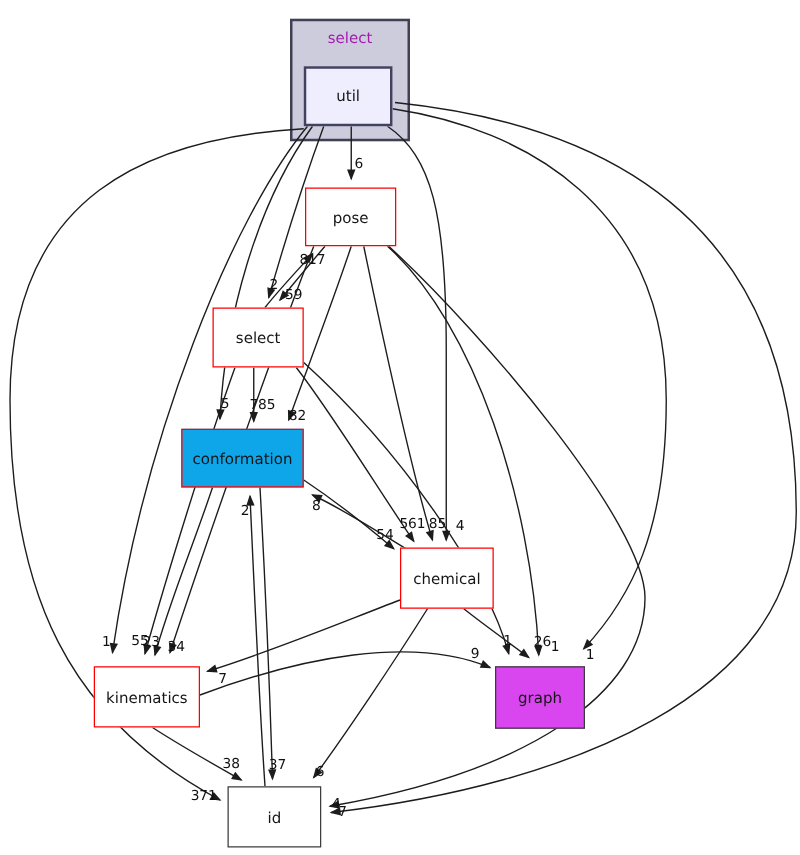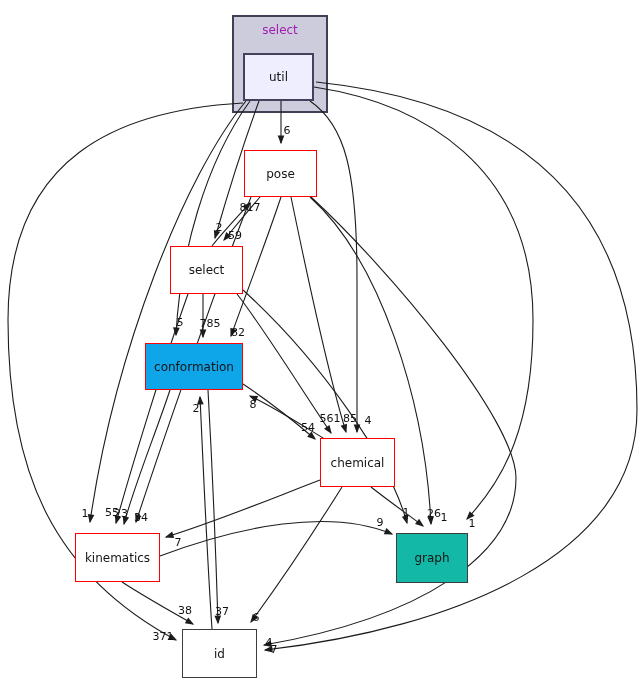--- a/index.html
+++ b/index.html
@@ -105,19 +105,19 @@
     </div>
     <div class="node" style="left: 145px; top: 343px; width: 98px; height: 47px; background: #0ea5e9; border: 1px solid rgb(255, 0, 0);">
       <span>conformation</span>
     </div>
     <div class="node" style="left: 75px; top: 533px; width: 85px; height: 49px; background: rgb(255, 255, 255); border: 1px solid rgb(255, 0, 0);">
       <span>kinematics</span>
     </div>
     <div class="node" style="left: 320px; top: 438px; width: 75px; height: 49px; background: rgb(255, 255, 255); border: 1px solid rgb(255, 0, 0);">
       <span>chemical</span>
     </div>
-    <div class="node" style="left: 396px; top: 533px; width: 72px; height: 50px; background: #14b8a6; border: 1px solid rgb(61, 61, 61);">
+    <div class="node" style="left: 396px; top: 533px; width: 72px; height: 50px; background: #d946ef; border: 1px solid rgb(61, 61, 61);">
       <span>graph</span>
     </div>
     <div class="node" style="left: 182px; top: 629px; width: 75px; height: 49px; background: rgb(255, 255, 255); border: 1px solid rgb(61, 61, 61);">
       <span>id</span>
     </div>
   </div>
 
 </body></html>

